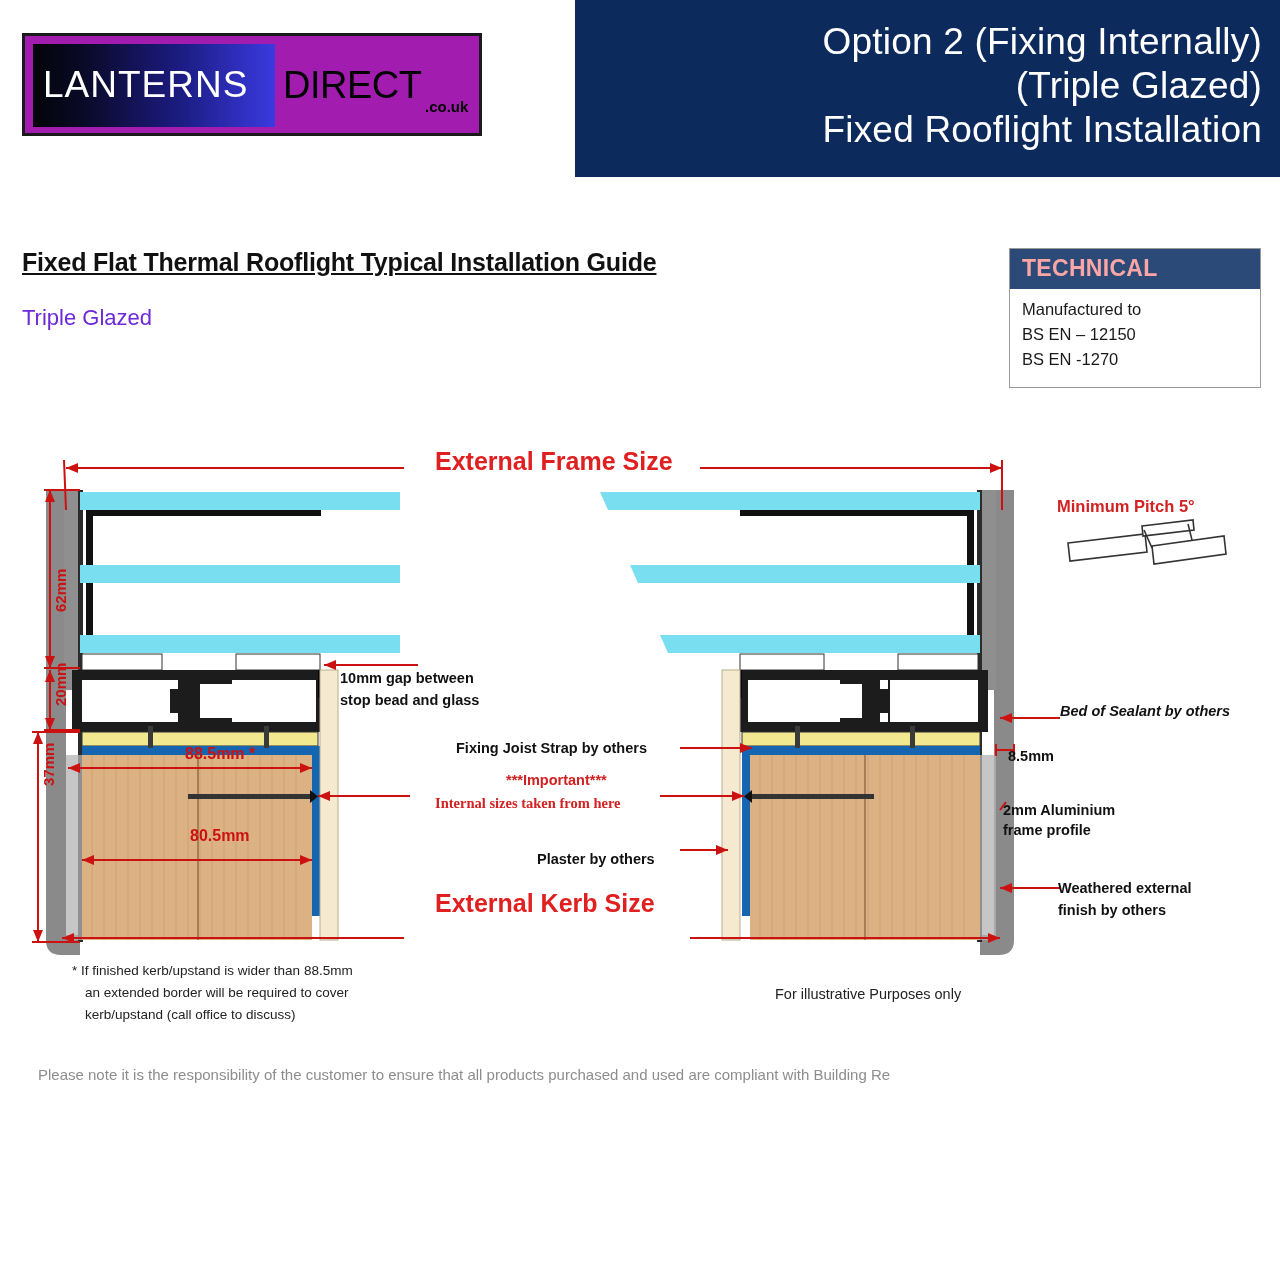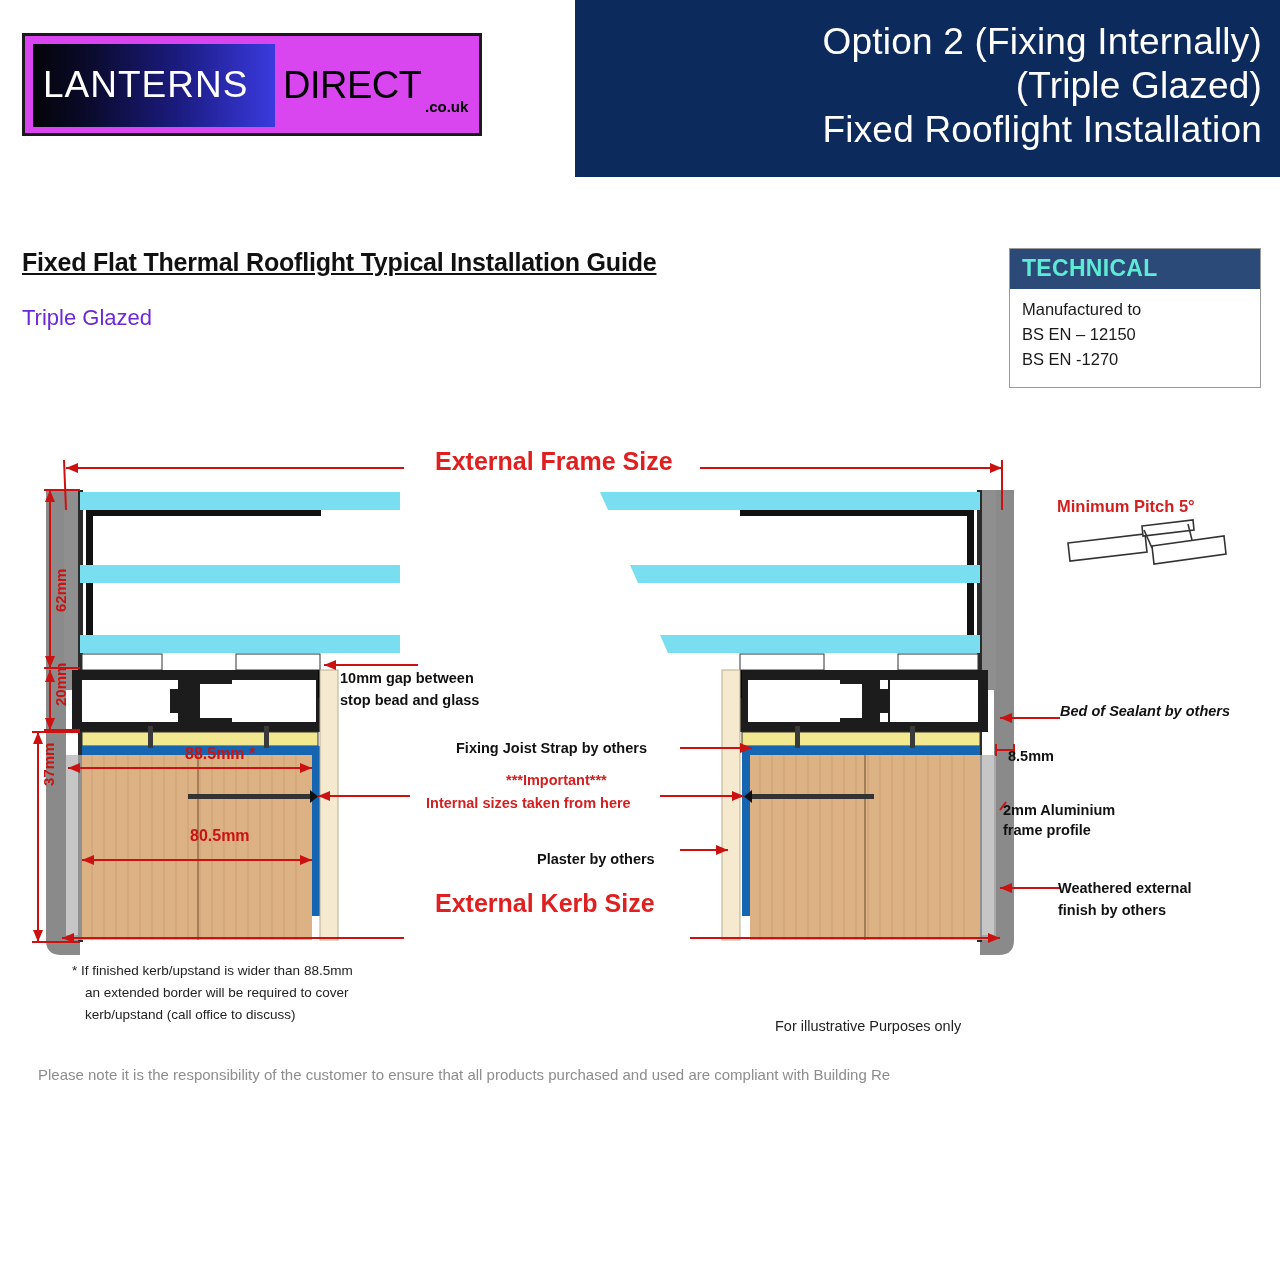--- a/index.html
+++ b/index.html
@@ -1,21 +1,21 @@
 <!DOCTYPE html>
 <html><head>
 <meta charset="utf-8">
 <style>
   html,body{margin:0;padding:0;background:#ffffff;}
   body{width:1280px;height:1280px;position:relative;overflow:hidden;
        font-family:"Liberation Sans","DejaVu Sans",sans-serif;color:#111;}
   .abs{position:absolute;}
 
   
-  #logo-box{left:22px;top:33px;width:460px;height:103px;border:3px solid #1a1a1a;background:#d946ef;
+  #logo-box{left:22px;top:33px;width:460px;height:103px;border:3px solid #1a1a1a;background:#a21caf;
             box-sizing:border-box;}
   #logo-grad{position:absolute;left:8px;top:8px;width:242px;height:83px;
              background:linear-gradient(90deg,#040409 0%,#0a0a2a 22%,#1b1b80 60%,#3a3ae0 100%);}
   #logo-lanterns{position:absolute;left:18px;top:50%;transform:translateY(-50%);
                  color:#fff;font-size:37px;letter-spacing:1px;font-weight:400;
                  font-family:"Liberation Sans",sans-serif;}
   #logo-direct{position:absolute;left:258px;top:50%;transform:translateY(-50%);
                color:#000;font-size:38px;font-weight:normal;letter-spacing:-0.5px;}
   #logo-couk{position:absolute;left:400px;top:62px;color:#000;font-size:15px;font-weight:bold;}
 
@@ -23,32 +23,32 @@
   #header-banner .ht{color:#ffffff;text-align:right;padding-right:18px;
        font-size:37px;line-height:44px;font-weight:400;letter-spacing:0.2px;}
   #header-banner .inner{padding-top:20px;}
 
   
   #page-title{left:22px;top:248px;font-size:25px;font-weight:bold;color:#111;letter-spacing:-0.2px;text-decoration:underline;}
   #page-subtitle{left:22px;top:305px;font-size:22px;color:#6d28d9;}
 
   
   #tech-box{left:1009px;top:248px;width:252px;height:140px;border:1px solid #9a9a9a;background:#fff;box-sizing:border-box;}
-  #tech-head{background:#2b4a78;color:#5eead4;font-size:23px;font-weight:bold;padding:6px 10px 7px 12px;letter-spacing:0.3px;}
+  #tech-head{background:#2b4a78;color:#fca5a5;font-size:23px;font-weight:bold;padding:6px 10px 7px 12px;letter-spacing:0.3px;}
   #tech-body{padding:8px 10px 4px 12px;font-size:16.5px;line-height:25px;color:#1a1a1a;}
 
   
   .lbl{font-size:14.5px;font-weight:bold;color:#111;line-height:21px;}
   .lbl-red{font-size:14.5px;font-weight:bold;color:#d32020;line-height:21px;}
   .big-red{font-size:25px;font-weight:bold;color:#e02020;}
   .dim-red{font-size:16px;font-weight:bold;color:#cc1111;}
   .vdim{font-size:15px;font-weight:bold;color:#cc1111;transform:rotate(-90deg);transform-origin:left top;white-space:nowrap;}
   .note{font-size:13.5px;color:#222;line-height:22px;}
   .note-grey{font-size:15px;color:#8d8d8d;}
-  .illus{font-size:14.5px;color:#222;margin-top:32px;}
+  .illus{font-size:14.5px;color:#222;}
 
   svg{overflow:visible;}
 </style>
 </head>
 <body>
 
 <div class="abs" id="logo-box">
   <div id="logo-grad"></div>
   <div id="logo-lanterns">LANTERNS</div>
   <div id="logo-direct">DIRECT</div>
@@ -296,21 +296,21 @@
 <div class="abs vdim" style="left:40px;top:786px;">37mm</div>
 
 <div class="abs dim-red" style="left:185px;top:745px;">88.5mm  *</div>
 <div class="abs dim-red" style="left:190px;top:827px;">80.5mm</div>
 
 <div class="abs lbl" style="left:340px;top:668px;">10mm gap between</div>
 <div class="abs lbl" style="left:340px;top:690px;">stop bead and glass</div>
 
 <div class="abs lbl" style="left:456px;top:738px;">Fixing Joist Strap by others</div>
 <div class="abs lbl-red" style="left:506px;top:770px;">***Important***</div>
-<div class="abs lbl-red" style="left:426px;top:793px;">Internal sizes taken from here</div>
+<div class="abs lbl-red" style="left:435px;top:793px;font-family:Liberation Serif, serif;">Internal sizes taken from here</div>
 <div class="abs lbl" style="left:537px;top:849px;">Plaster by others</div>
 
 <div class="abs lbl" style="left:1060px;top:701px;font-style:italic;">Bed of Sealant by others</div>
 <div class="abs lbl" style="left:1008px;top:746px;font-weight:bold;">8.5mm</div>
 <div class="abs lbl" style="left:1003px;top:800px;">2mm Aluminium</div>
 <div class="abs lbl" style="left:1003px;top:820px;">frame profile</div>
 <div class="abs lbl" style="left:1058px;top:878px;">Weathered external</div>
 <div class="abs lbl" style="left:1058px;top:900px;">finish by others</div>
 
 <div class="abs note" style="left:72px;top:960px;">* If finished kerb/upstand is wider than 88.5mm</div>

